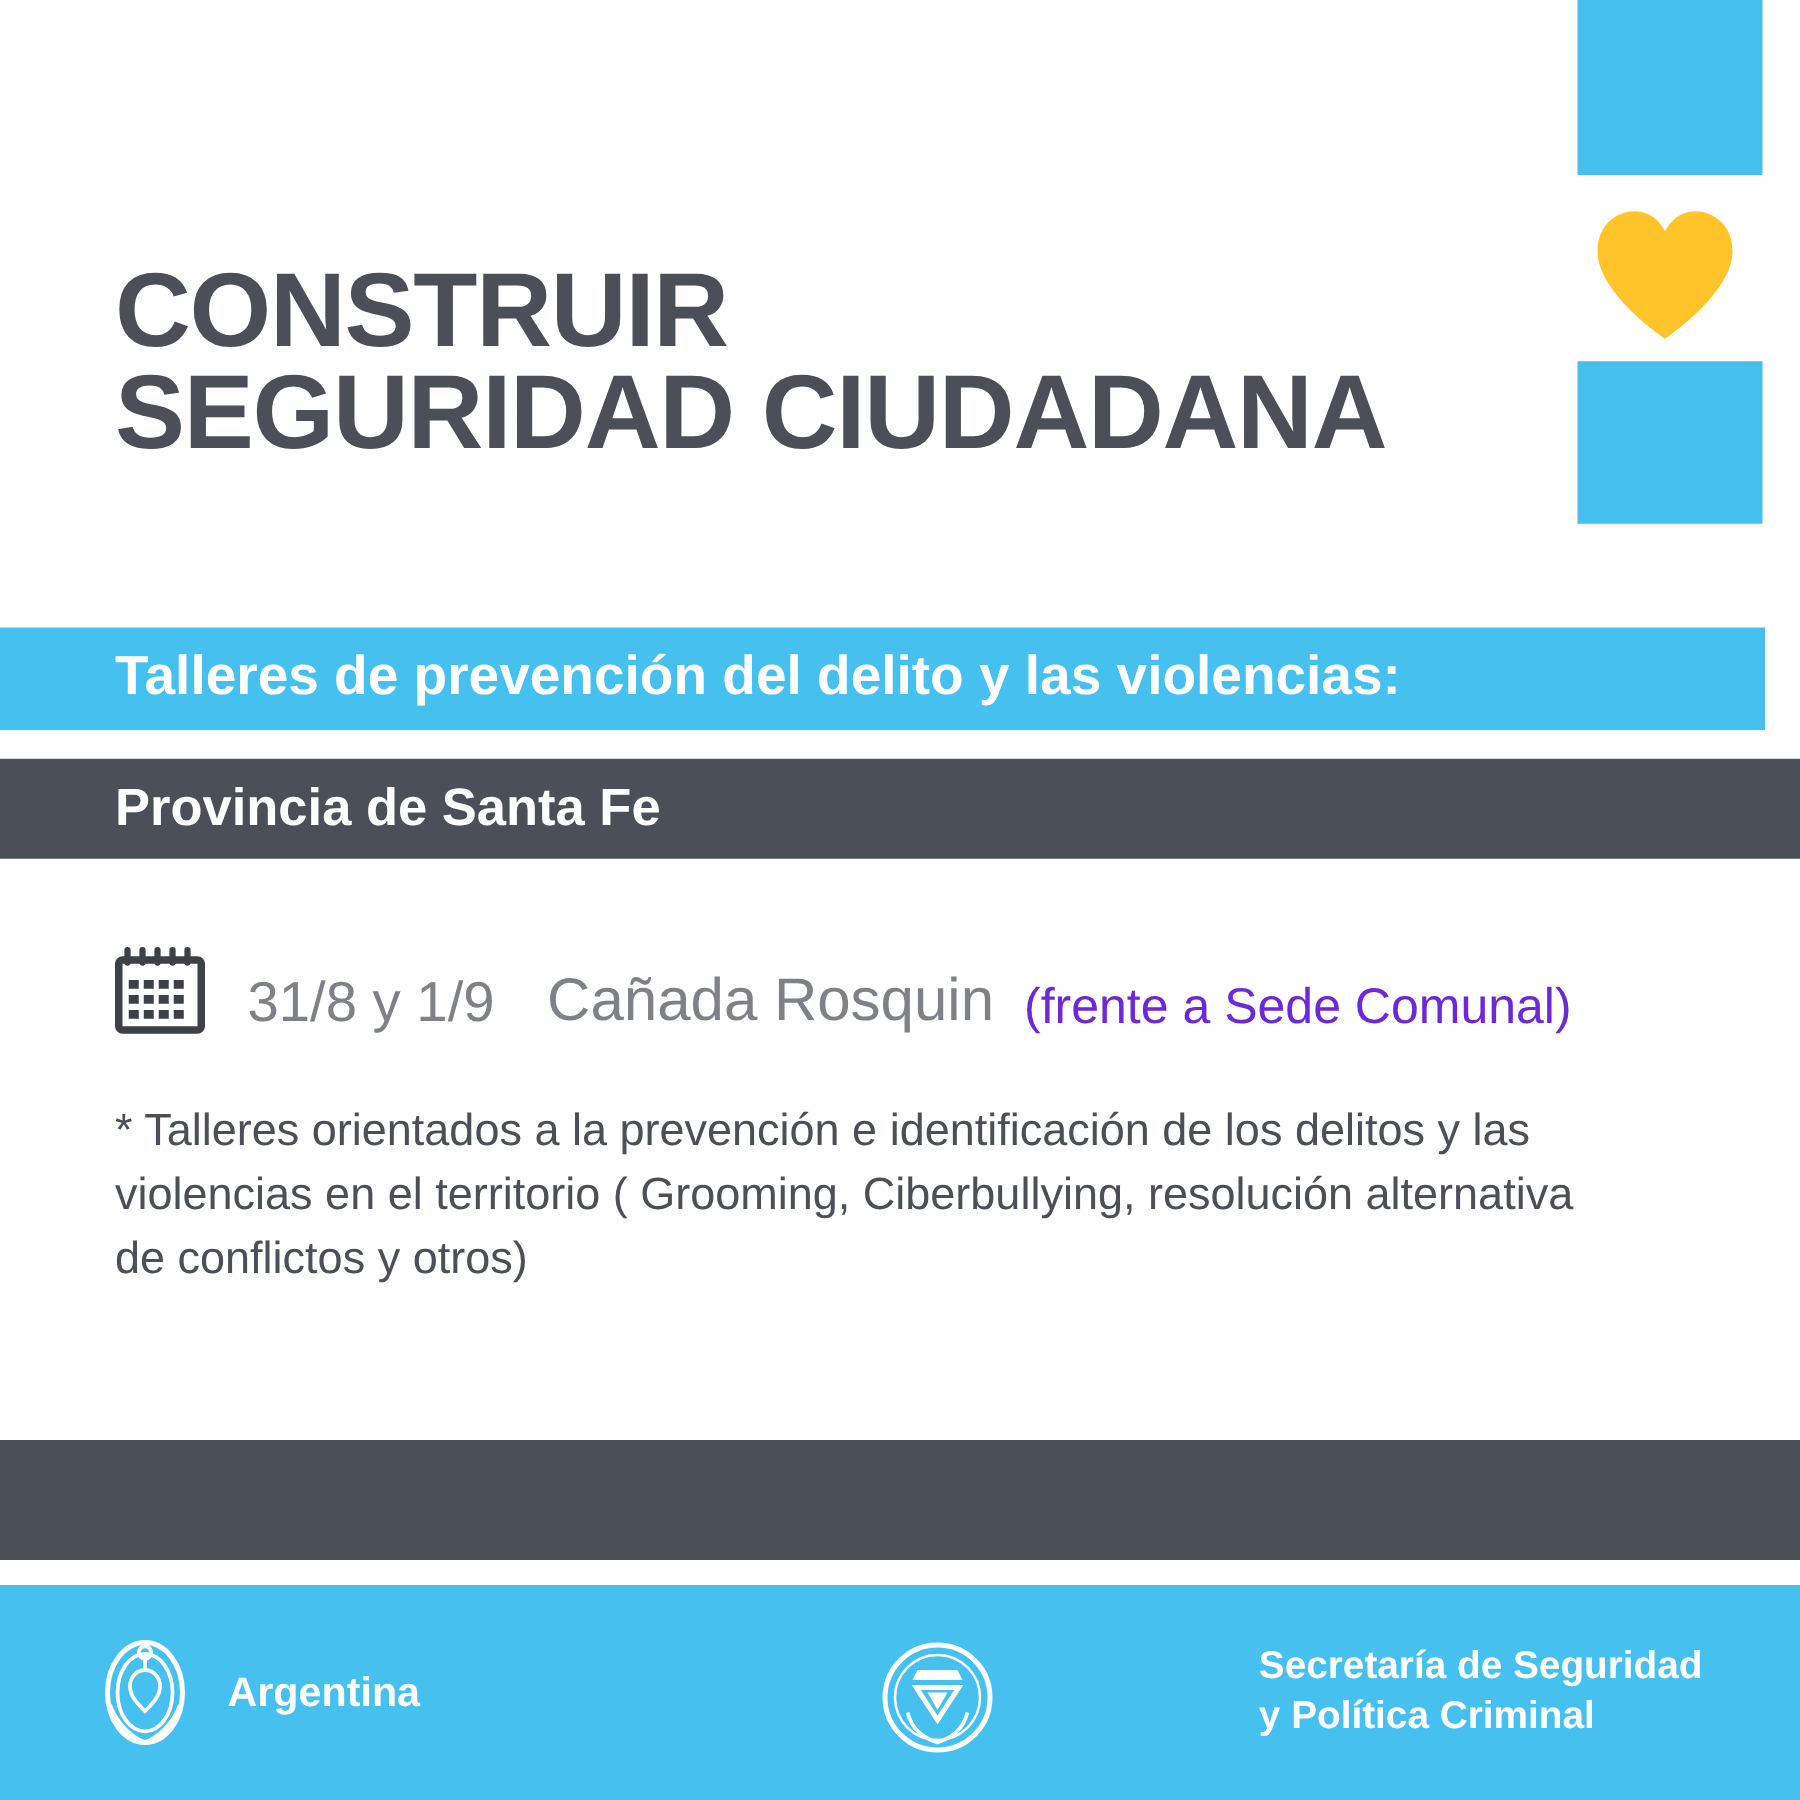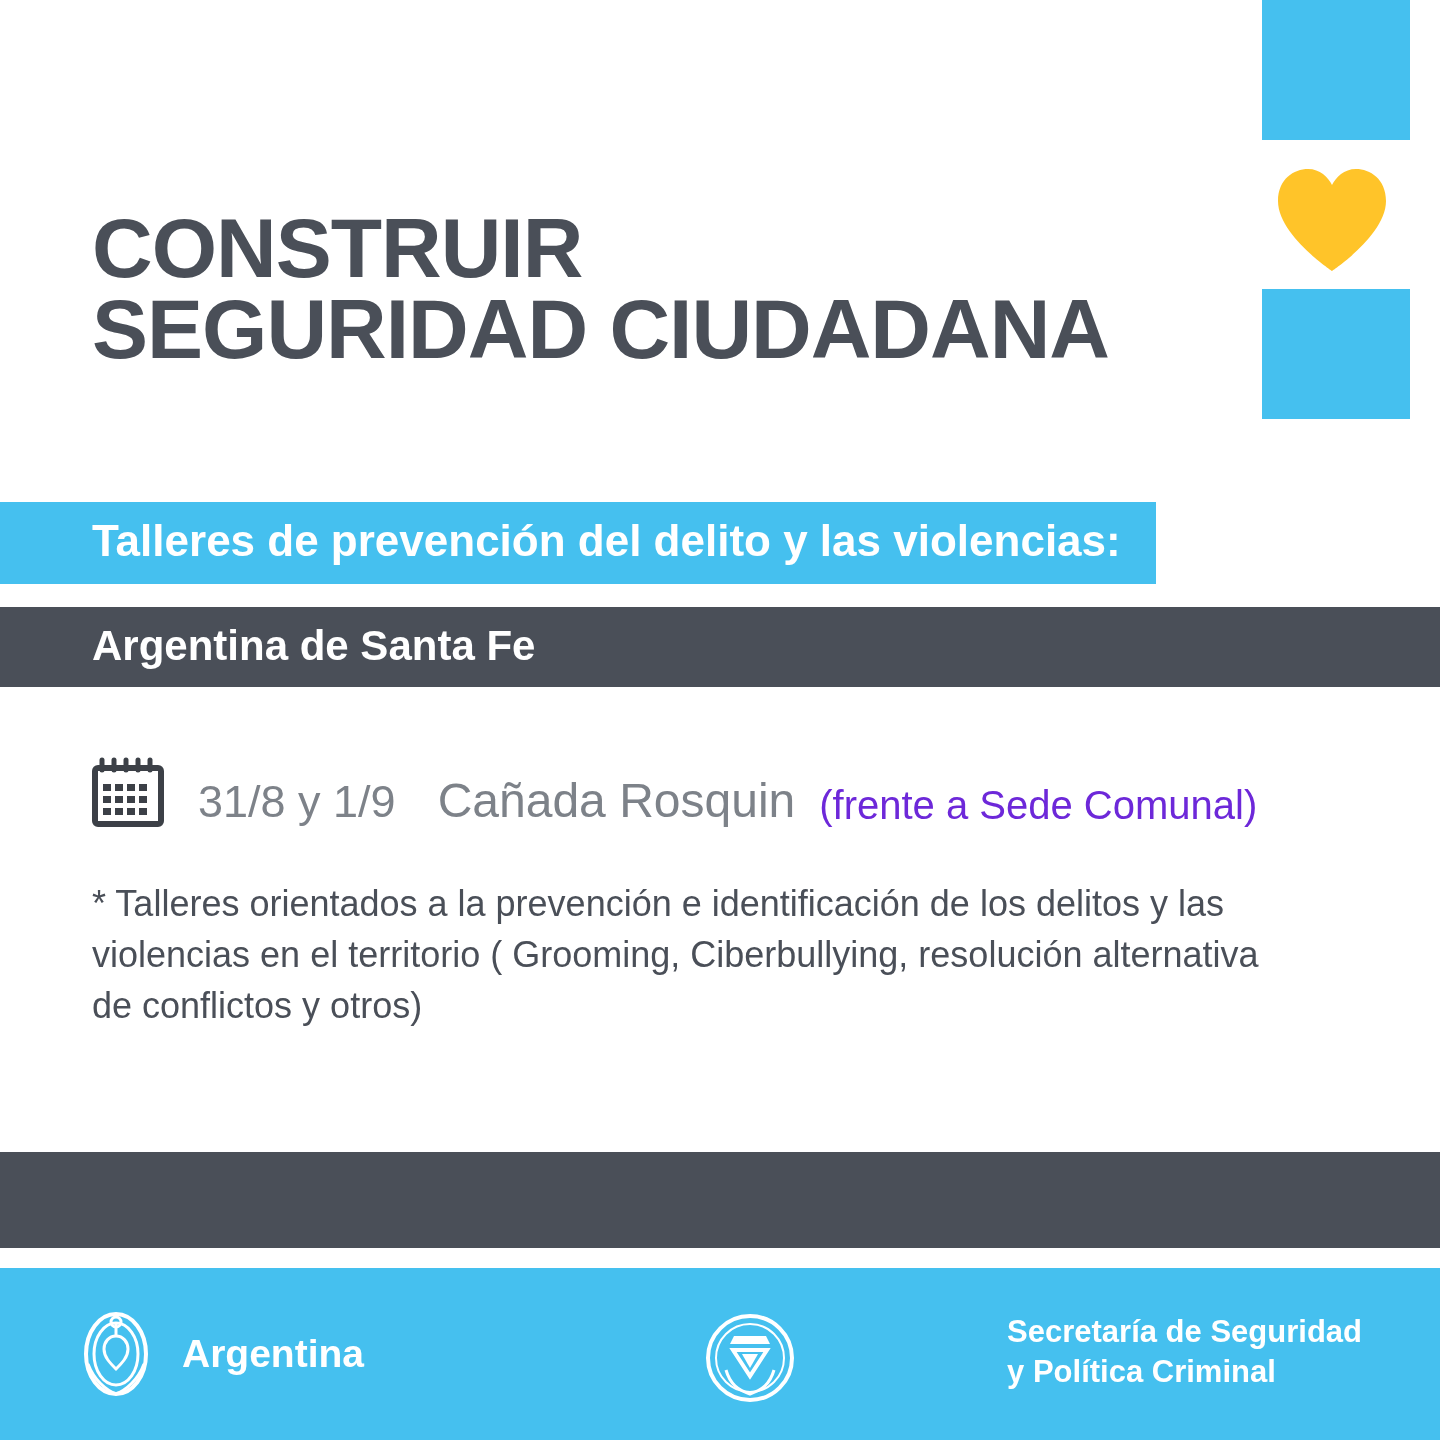--- a/index.html
+++ b/index.html
@@ -58,21 +58,21 @@
   .headline .line {
     display: block;
     white-space: nowrap;
   }
 
   
   .band-blue {
     position: absolute;
     left: 0;
     top: 502px;
-    width: 1156px;
+    width: 1412px;
     height: 82px;
     background: #45c0ef;
   }
   .band-blue span {
     position: absolute;
     left: 92px;
     top: 14px;
     color: #ffffff;
     font-size: 44px;
     font-weight: bold;
@@ -177,21 +177,21 @@
   .ministry-text {
     color: #ffffff;
     line-height: 1.2;
   }
   .ministry-line1 {
     font-size: 31px;
     font-weight: bold;
     display: block;
   }
   .ministry-line2 {
-    font-size: 39px;
+    font-size: 33px;
     font-weight: bold;
     display: block;
   }
   .footer-center {
     position: absolute;
     left: 700px;
     top: 40px;
     width: 100px;
     height: 100px;
   }
@@ -228,21 +228,21 @@
   <div class="headline">
     <span class="line">CONSTRUIR</span>
     <span class="line">SEGURIDAD CIUDADANA</span>
   </div>
 
   <div class="band-blue">
     <span>Talleres de prevención del delito y las violencias:</span>
   </div>
 
   <div class="band-dark">
-    <span>Argentina de Santa Fe</span>
+    <span>Provincia de Santa Fe</span>
   </div>
 
   <div class="event-row">
     <span class="cal-icon">
       <svg viewBox="0 0 72 72" width="72" height="72" aria-hidden="true">
         <rect x="3" y="12" width="66" height="56" rx="3" fill="none" stroke="#3c4047" stroke-width="6"></rect>
         <line x1="10" y1="4" x2="10" y2="14" stroke="#3c4047" stroke-width="5" stroke-linecap="round"></line>
         <line x1="22" y1="4" x2="22" y2="14" stroke="#3c4047" stroke-width="5" stroke-linecap="round"></line>
         <line x1="34" y1="4" x2="34" y2="14" stroke="#3c4047" stroke-width="5" stroke-linecap="round"></line>
         <line x1="46" y1="4" x2="46" y2="14" stroke="#3c4047" stroke-width="5" stroke-linecap="round"></line>

